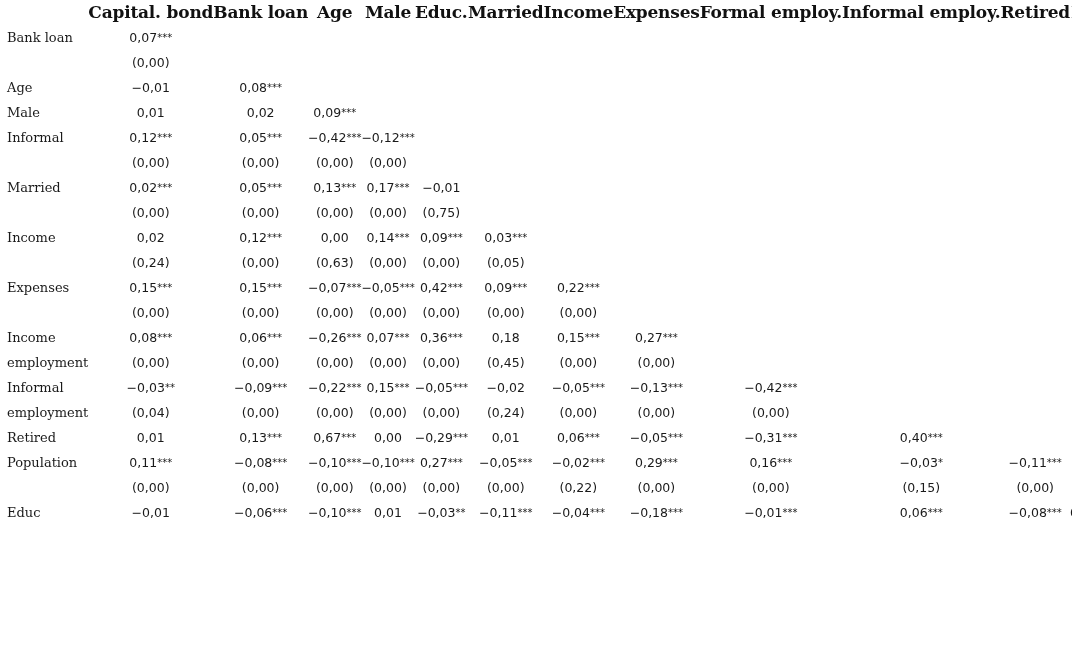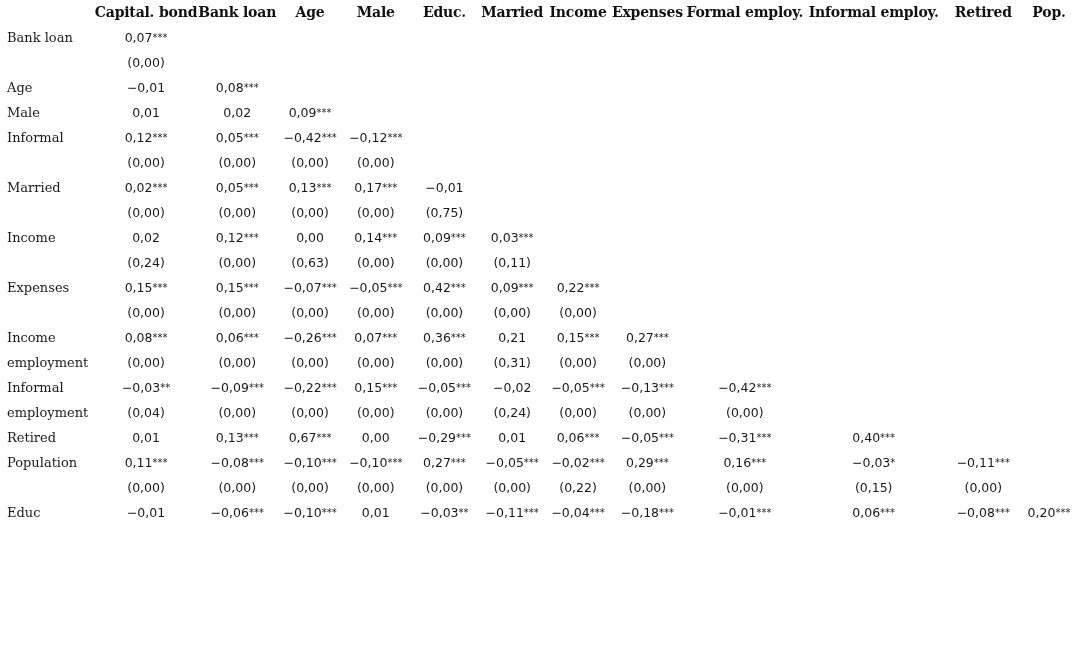--- a/index.html
+++ b/index.html
@@ -25,21 +25,21 @@
     #corr-table th, #corr-table td {
       padding: 0;
       height: 25px;
       line-height: 25px;
       white-space: nowrap;
       overflow: visible;
     }
     #corr-table thead th {
       font-weight: bold;
       text-align: center;
-      font-size: 14px;
+      font-size: 17px;
       letter-spacing: -0.2px;
     }
     #corr-table tbody td {
       text-align: center;
       font-family: "DejaVu Sans", "Liberation Sans", sans-serif;
       font-size: 12.5px;
       font-weight: normal;
       color: #1a1a1a;
     }
     #corr-table tbody td.rowlabel {
@@ -229,21 +229,21 @@
         <td></td>
         <td></td>
       </tr>
       <tr>
         <td class="rowlabel"></td>
         <td>(0,24)</td>
         <td>(0,00)</td>
         <td>(0,63)</td>
         <td>(0,00)</td>
         <td>(0,00)</td>
-        <td>(0,11)</td>
+        <td>(0,05)</td>
         <td></td>
         <td></td>
         <td></td>
         <td></td>
         <td></td>
         <td></td>
       </tr>
       <tr>
         <td class="rowlabel">Expenses</td>
         <td><span class="coef-inner">0,15<span class="stars">***</span></span></td>
@@ -274,36 +274,36 @@
         <td></td>
         <td></td>
       </tr>
       <tr>
         <td class="rowlabel">Income</td>
         <td><span class="coef-inner">0,08<span class="stars">***</span></span></td>
         <td><span class="coef-inner">0,06<span class="stars">***</span></span></td>
         <td><span class="coef-inner">−0,26<span class="stars">***</span></span></td>
         <td><span class="coef-inner">0,07<span class="stars">***</span></span></td>
         <td><span class="coef-inner">0,36<span class="stars">***</span></span></td>
-        <td>0,21</td>
+        <td>0,18</td>
         <td><span class="coef-inner">0,15<span class="stars">***</span></span></td>
         <td><span class="coef-inner">0,27<span class="stars">***</span></span></td>
         <td></td>
         <td></td>
         <td></td>
         <td></td>
       </tr>
       <tr>
         <td class="rowlabel">employment</td>
         <td>(0,00)</td>
         <td>(0,00)</td>
         <td>(0,00)</td>
         <td>(0,00)</td>
         <td>(0,00)</td>
-        <td>(0,31)</td>
+        <td>(0,45)</td>
         <td>(0,00)</td>
         <td>(0,00)</td>
         <td></td>
         <td></td>
         <td></td>
         <td></td>
       </tr>
       <tr>
         <td class="rowlabel">Informal</td>
         <td><span class="coef-inner">−0,03<span class="stars">**</span></span></td>

